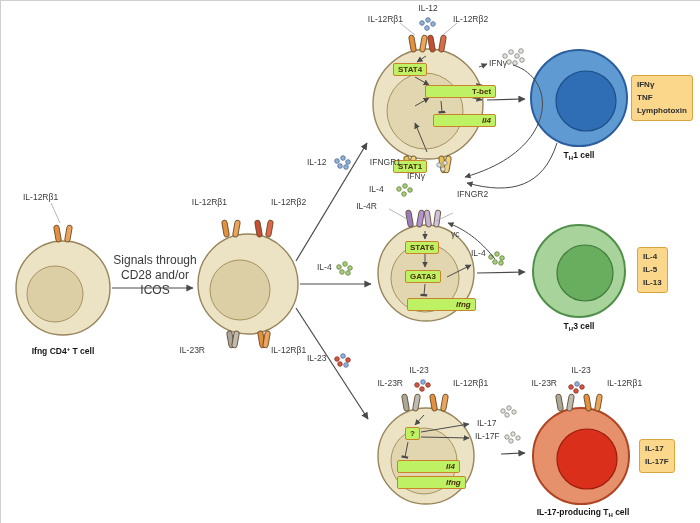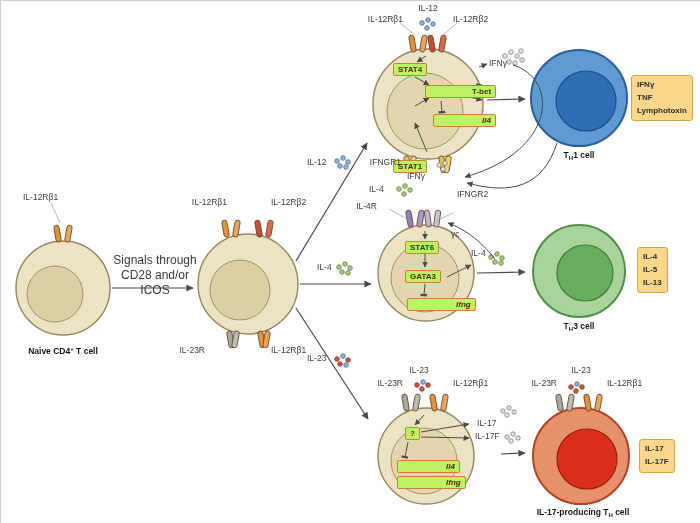--- a/index.html
+++ b/index.html
@@ -230,21 +230,21 @@
     <g stroke="#999" stroke-width="0.7">
       <line x1="50" y1="202" x2="59" y2="222"></line>
       <line x1="399" y1="22" x2="414" y2="34"></line>
       <line x1="456" y1="22" x2="442" y2="34"></line>
       <line x1="388" y1="208" x2="408" y2="219"></line>
       <line x1="452" y1="212" x2="435" y2="220"></line>
     </g>
   </svg>
 
   <div class="lbl" style="left:22px;top:191px;">IL-12Rβ1</div>
-  <div class="lbl bold ctr" style="left:10px;top:345px;width:104px;"><span>Naive CD4</span><span class="supP">+</span><span> T cell</span></div>
+  <div class="lbl bold ctr" style="left:10px;top:345px;width:104px;"><span>Ifng CD4</span><span class="supP">+</span><span> T cell</span></div>
 
   <div class="lbl2 ctr" style="left:108px;top:252px;width:92px;">
     <div>Signals through</div>
     <div>CD28 and/or ICOS</div>
   </div>
 
   <div class="lbl rt" style="left:180px;top:196px;width:46px;">IL-12Rβ1</div>
   <div class="lbl" style="left:270px;top:196px;">IL-12Rβ2</div>
   <div class="lbl rt" style="left:158px;top:344px;width:46px;">IL-23R</div>
   <div class="lbl" style="left:270px;top:344px;">IL-12Rβ1</div>

